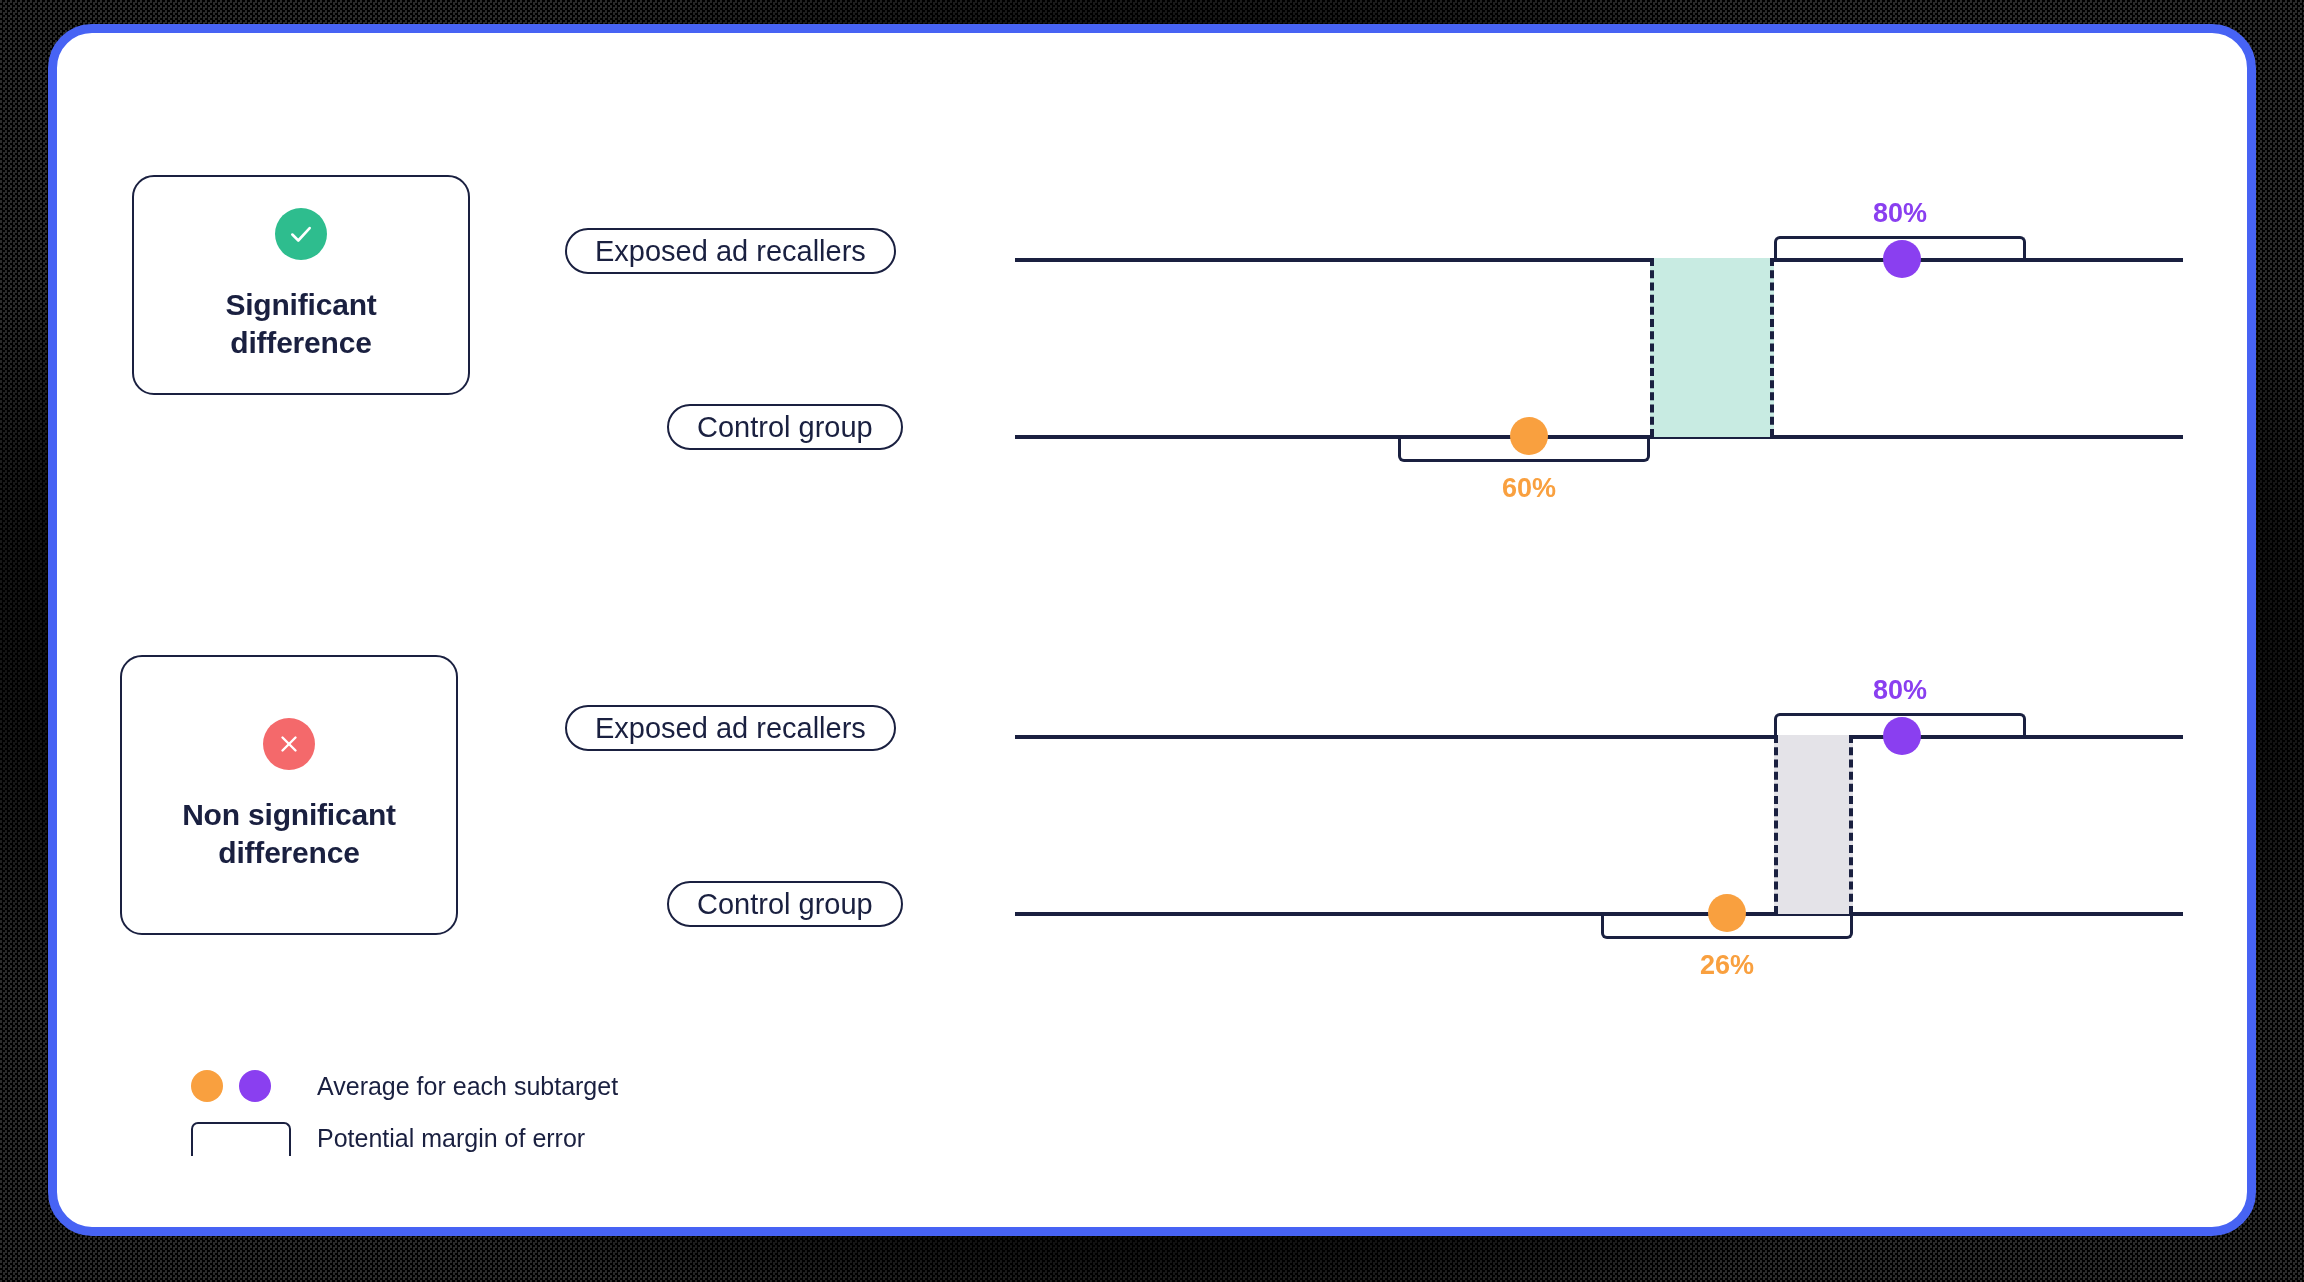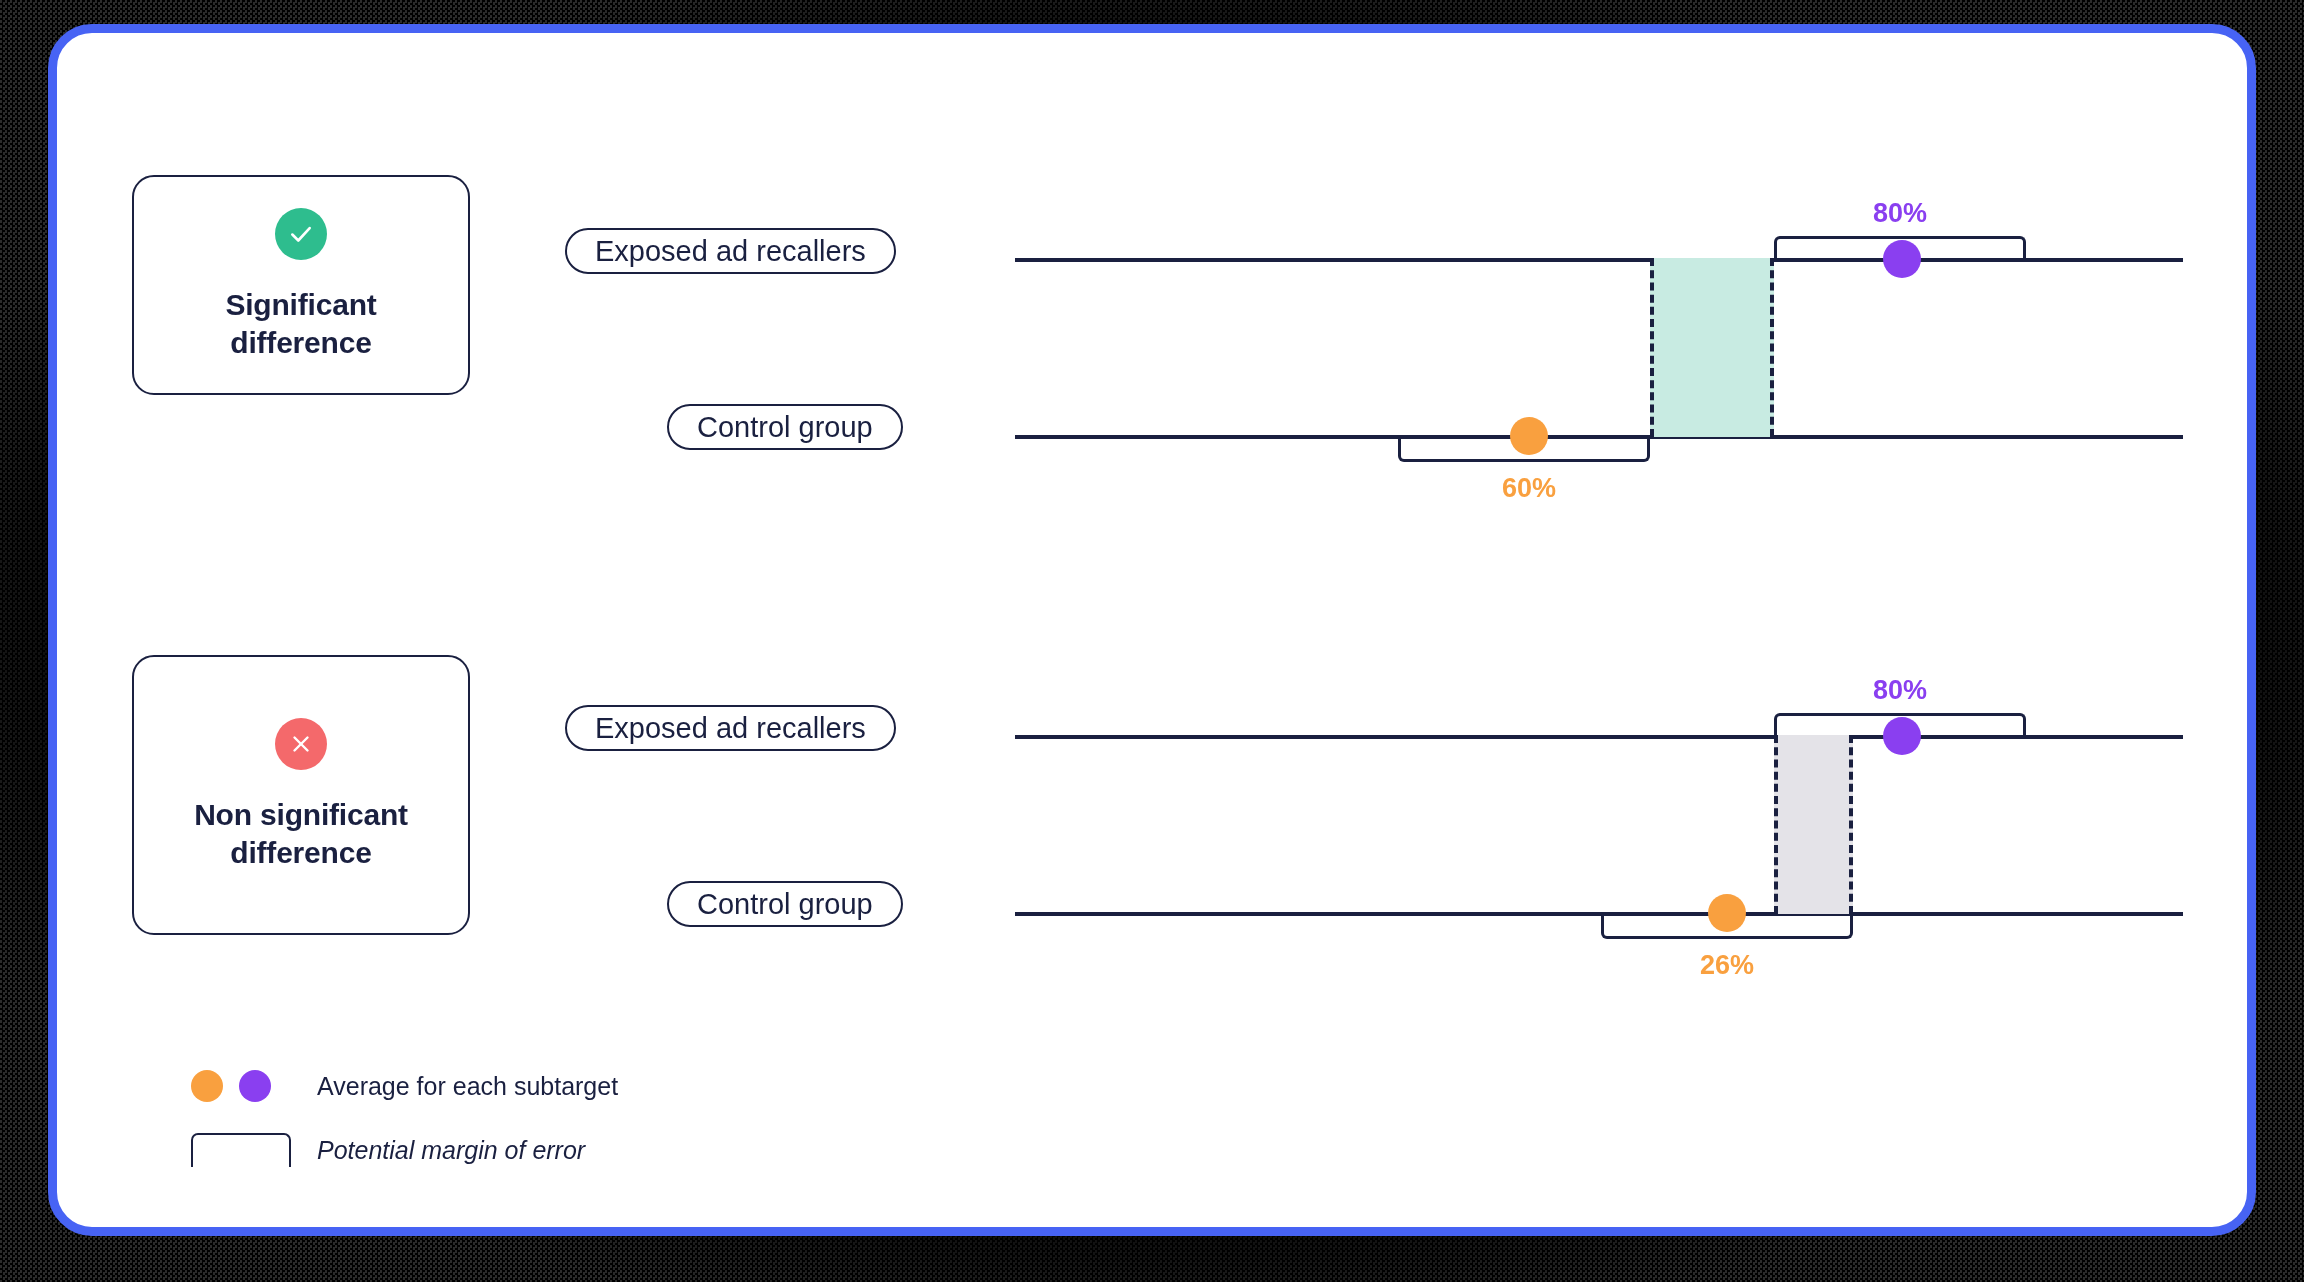--- a/index.html
+++ b/index.html
@@ -165,21 +165,21 @@
       <div class="band" style="left:1593px; top:225px; width:124px; height:179px; background:#c8ebe2;"></div>
 
       <div class="bracket-up" style="left:1717px; top:203px; width:252px; height:24px;"></div>
       <div class="dot purple" style="left:1845px; top:226px;"></div>
       <div class="value-label purple" style="left:1843px; top:165px;">80%</div>
 
       <div class="bracket-down" style="left:1341px; top:402px; width:252px; height:27px;"></div>
       <div class="dot orange" style="left:1472px; top:403px;"></div>
       <div class="value-label orange" style="left:1472px; top:440px;">60%</div>
 
-      <div class="card" style="left:75px; top:622px; height:280px;align-items:center;">
+      <div class="card" style="left:63px; top:622px; height:280px;align-items:center;">
         <div class="card-icon" style="background:#f4696b;">
           <svg width="24" height="24" viewBox="0 0 24 24" fill="none" stroke="#ffffff" stroke-width="2.4" stroke-linecap="round">
             <line x1="5.5" y1="5.5" x2="18.5" y2="18.5"></line>
             <line x1="18.5" y1="5.5" x2="5.5" y2="18.5"></line>
           </svg>
         </div>
         <div class="card-title">
           <span>Non significant</span><br>
           <span>difference</span>
         </div>
@@ -206,21 +206,21 @@
       <div class="value-label orange" style="left:1670px; top:917px;">26%</div>
 
       <div class="legend" style="left:134px; top:1028px;">
         <div class="legend-row">
           <div class="legend-swatches">
             <span class="legend-dot orange"></span>
             <span class="legend-dot purple"></span>
           </div>
           <span class="legend-text">Average for each subtarget</span>
         </div>
-        <div class="legend-row" style="height:56px; align-items:flex-end;font-style:italic;">
+        <div class="legend-row" style="height:56px; ">
           <div class="legend-swatches">
             <span class="legend-bracket"></span>
           </div>
           <span class="legend-text" style="margin-bottom:2px;">Potential margin of error</span>
         </div>
       </div>
 
     </div>
   </div>
 </div>

